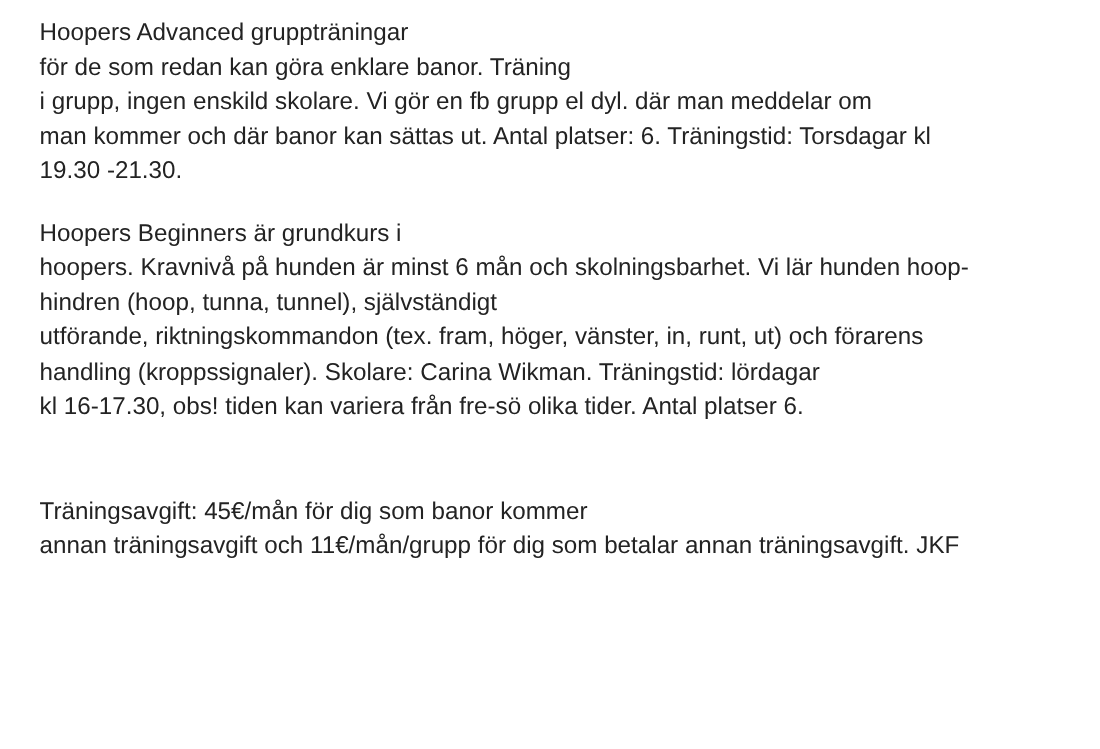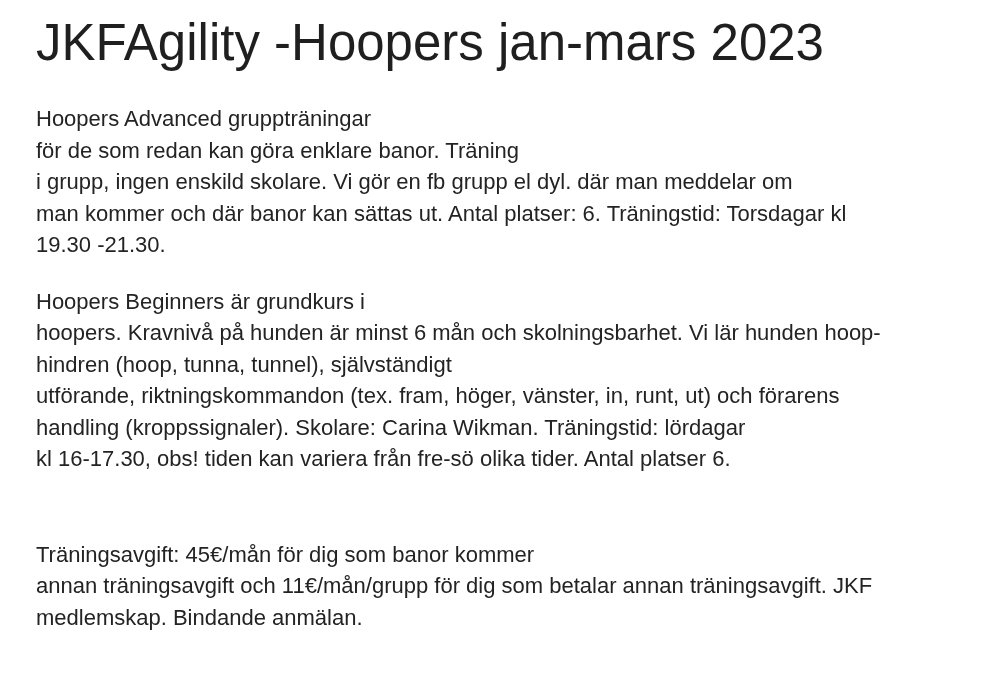--- a/index.html
+++ b/index.html
@@ -44,23 +44,22 @@
   }
   .blank-line {
     height: 39px;
   }
 </style>
 </head>
 <body>
 
 <div class="page">
 
-  <h1 class="doc-title">JKFAgility -Hoopers jan-mars 2023</h1>
 
   <div class="para"><span class="bold">Hoopers Advanced</span><span> gruppträningar</span><br><span>för de som redan kan göra enklare banor. Träning</span><br><span>i grupp, ingen enskild skolare. Vi gör en fb grupp el dyl. där man meddelar om</span><br><span>man kommer och där banor kan sättas ut. Antal platser: 6. </span><span class="bold">Träningstid:</span><span> Torsdagar kl</span><br><span>19.30 -21.30.</span></div>
 
   <div class="para"><span class="bold">Hoopers Beginners</span><span> är grundkurs i</span><br><span>hoopers. Kravnivå på hunden är minst 6 mån och skolningsbarhet. Vi lär hunden hoop-</span><br><span>hindren (hoop, tunna, tunnel), självständigt</span><br><span>utförande, riktningskommandon (tex. fram, höger, vänster, in, runt, ut) och förarens</span><br><span>handling (kroppssignaler). Skolare: Carina Wikman. </span><span class="bold">Träningstid:</span><span> lördagar</span><br><span>kl 16-17.30, obs! tiden kan variera från fre-sö olika tider. Antal platser 6.</span></div>
 
   <div class="blank-line"></div>
 
-  <div class="para"><span class="bold">Träningsavgift:</span><span> 45€/mån för dig som </span><span class="bold">banor</span><span> kommer</span><br><span>annan träningsavgift och 11€/mån/grupp för dig som betalar annan träningsavgift. JKF</span><br><span>medlemskap. Bindande anmälan.</span></div>
+  <div class="para"><span class="bold">Träningsavgift:</span><span> 45€/mån för dig som </span><span class="bold">banor</span><span> kommer</span><br><span>annan träningsavgift och 11€/mån/grupp för dig som betalar annan träningsavgift. JKF</span><br></div>
 
 </div>
 
 </body></html>

